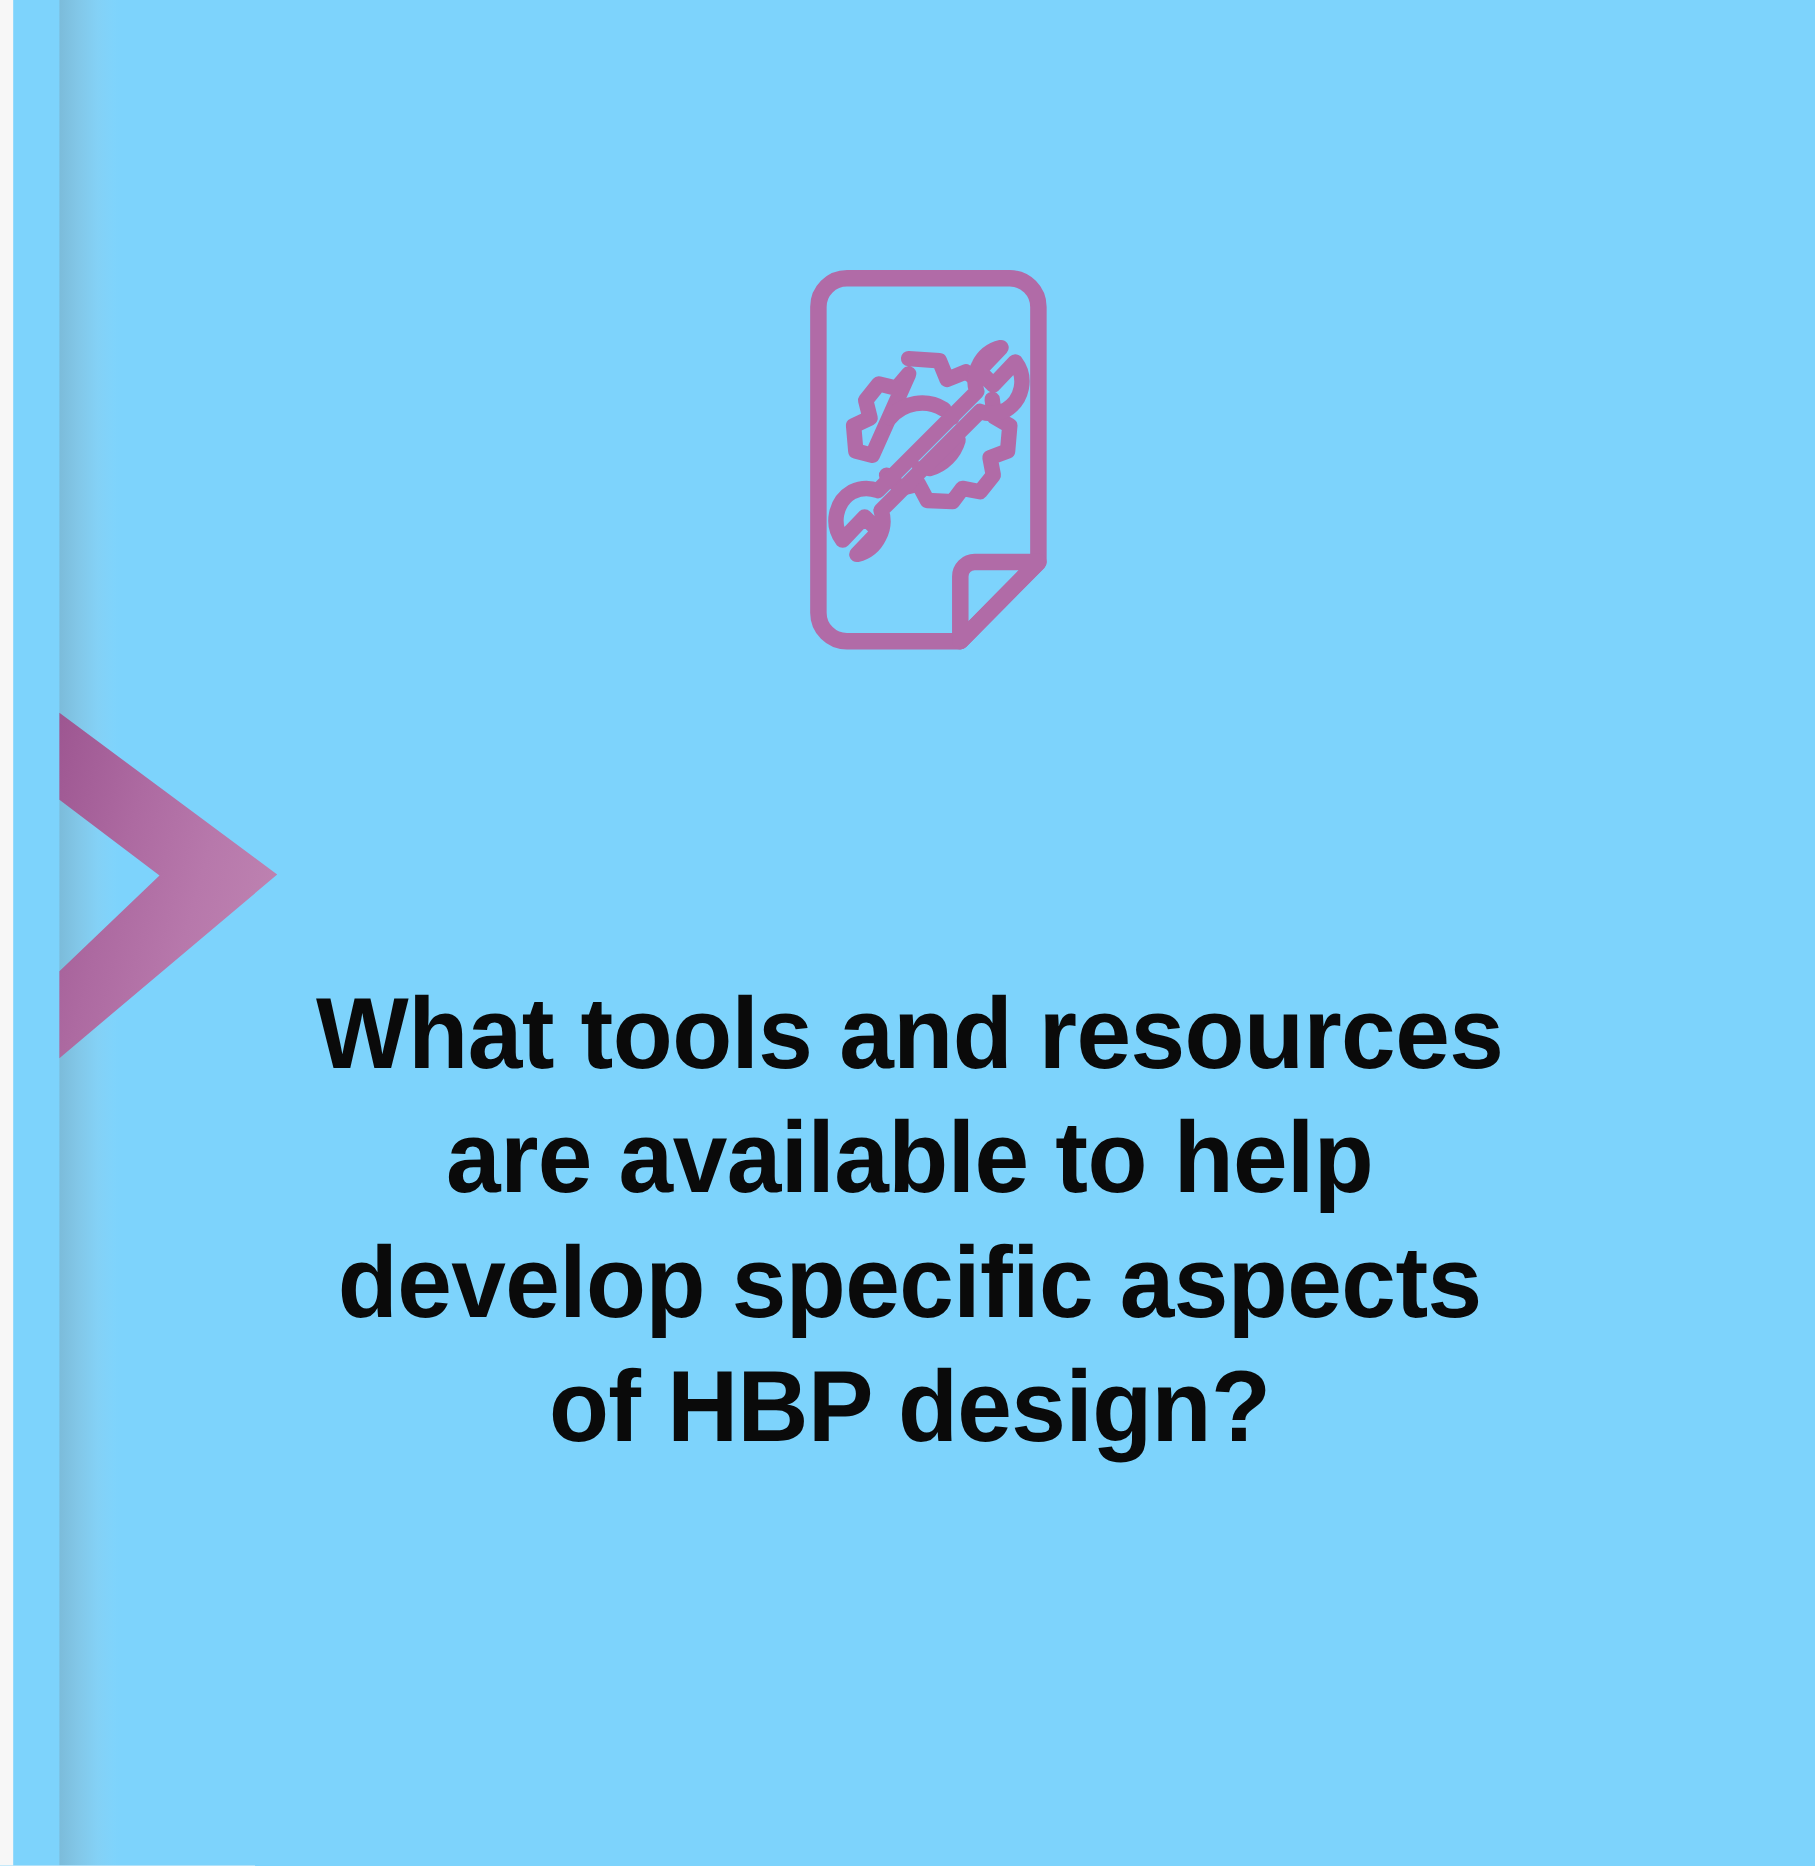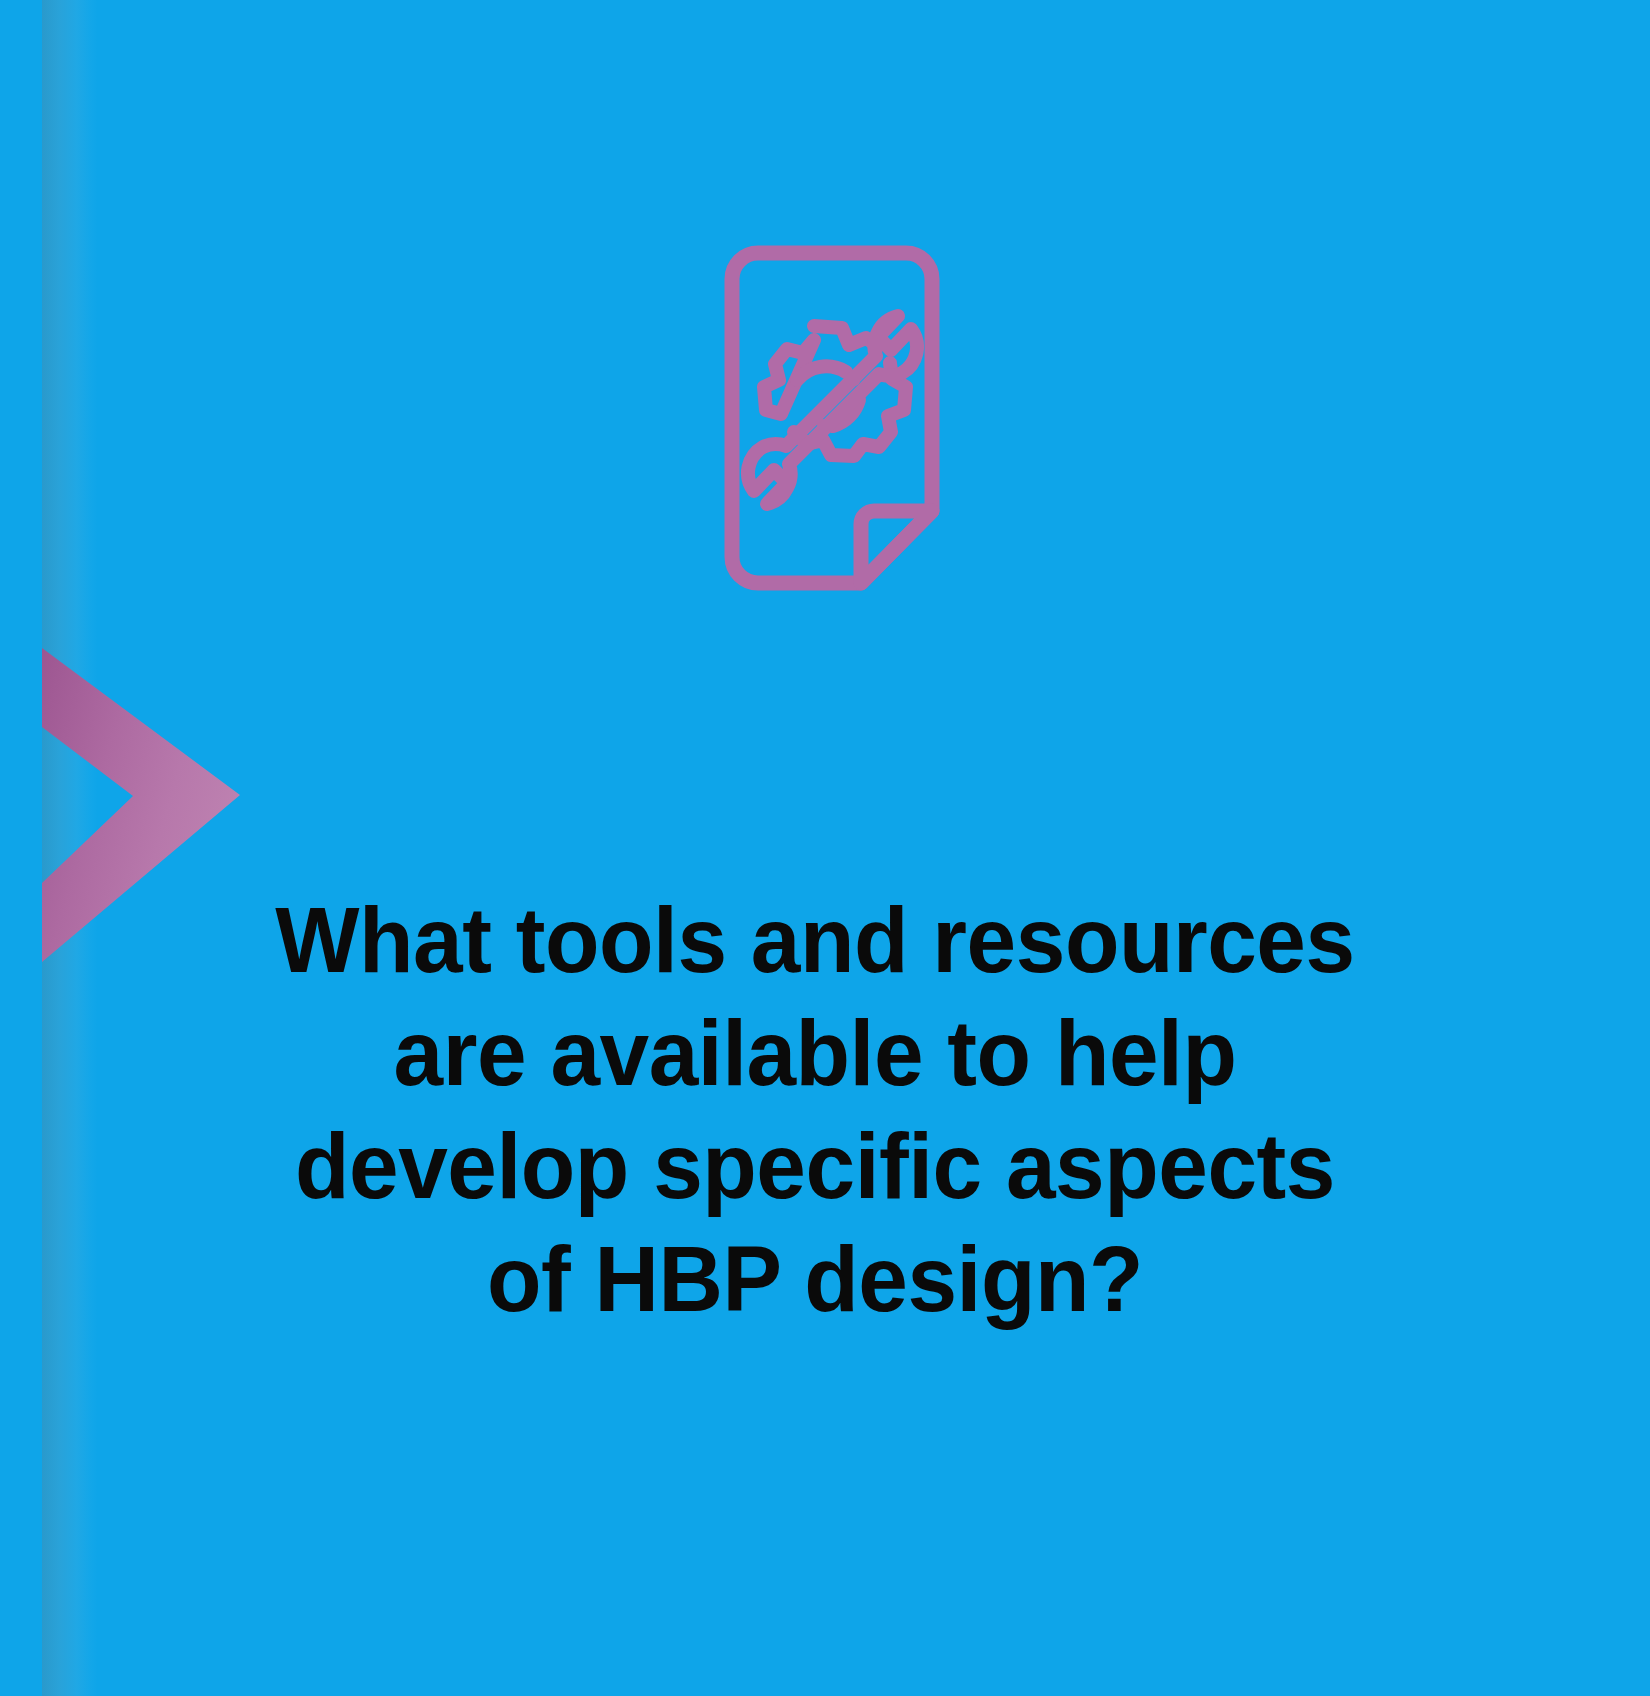--- a/index.html
+++ b/index.html
@@ -12,22 +12,23 @@
     background: #f7f7f7;
     font-family: "Liberation Sans", sans-serif;
     overflow: hidden;
     position: relative;
   }
 
   
   #slide {
     position: absolute;
     inset: 0;
-    background: #0ea5e9;
+    background: #7dd3fc;
     overflow: hidden;
+    margin-left: 12px;
   }
 
   
   #edge-shadow {
     position: absolute;
     left: 42px;
     top: 0;
     width: 56px;
     height: 1696px;
     background: linear-gradient(to right,

